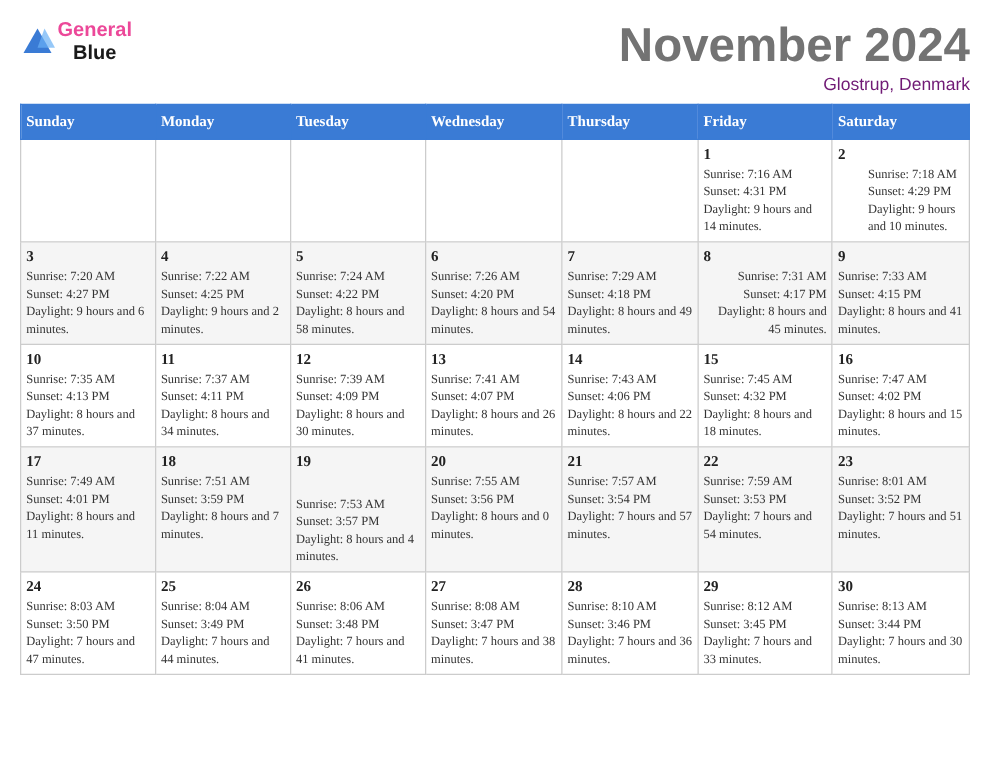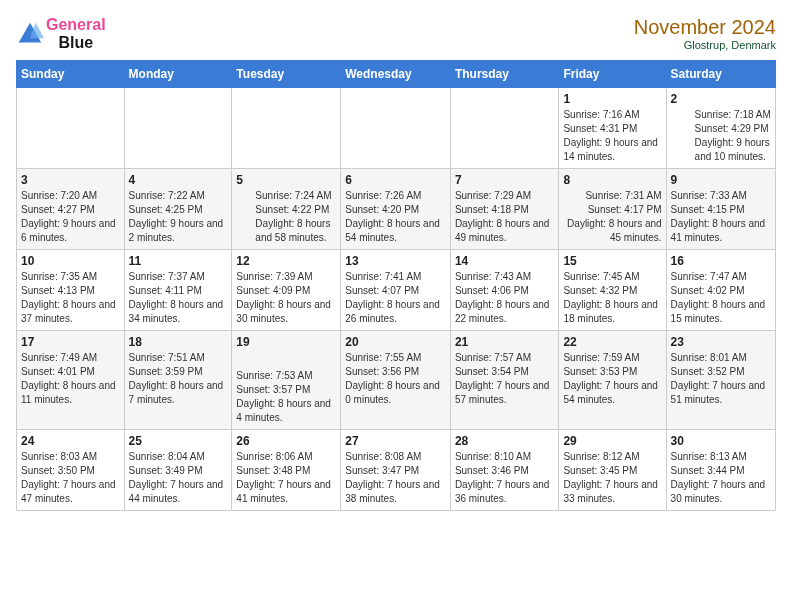--- a/index.html
+++ b/index.html
@@ -22,31 +22,32 @@
     }
     .logo-icon {
       width: 28px;
       height: 28px;
       margin-right: 2px;
     }
     .title-block {
       text-align: right;
     }
     .month-title {
-      font-size: 20px;
-      font-weight: normal;
-      color: #a16207;
+      font-size: 38px;
+      font-weight: bold;
+      color: #737373;
     }
     .location {
-      font-size: 11px;
-      color: #14532d;
+      font-size: 14px;
+      color: #701a75;
     }
     .calendar {
       width: 100%;
       border-collapse: collapse;
+      font-family: Liberation Serif, serif;
     }
     .calendar th {
       background: #3a7bd5;
       color: #fff;
       font-size: 12px;
       font-weight: bold;
       padding: 6px 4px;
       text-align: left;
       border: 1px solid #3a7bd5;
     }
@@ -139,21 +140,21 @@
 Daylight: 9 hours and 6 minutes.</div>
         </td>
         <td>
           <span class="day-num">4</span>
           <div class="day-detail" style="white-space: pre-line;">Sunrise: 7:22 AM
 Sunset: 4:25 PM
 Daylight: 9 hours and 2 minutes.</div>
         </td>
         <td>
           <span class="day-num">5</span>
-          <div class="day-detail" style="white-space: pre-line; margin-left: 19px;">Sunrise: 7:24 AM
+          <div class="day-detail" style="white-space: pre-line;">Sunrise: 7:24 AM
 Sunset: 4:22 PM
 Daylight: 8 hours and 58 minutes.</div>
         </td>
         <td>
           <span class="day-num">6</span>
           <div class="day-detail" style="white-space: pre-line;">Sunrise: 7:26 AM
 Sunset: 4:20 PM
 Daylight: 8 hours and 54 minutes.</div>
         </td>
         <td>

